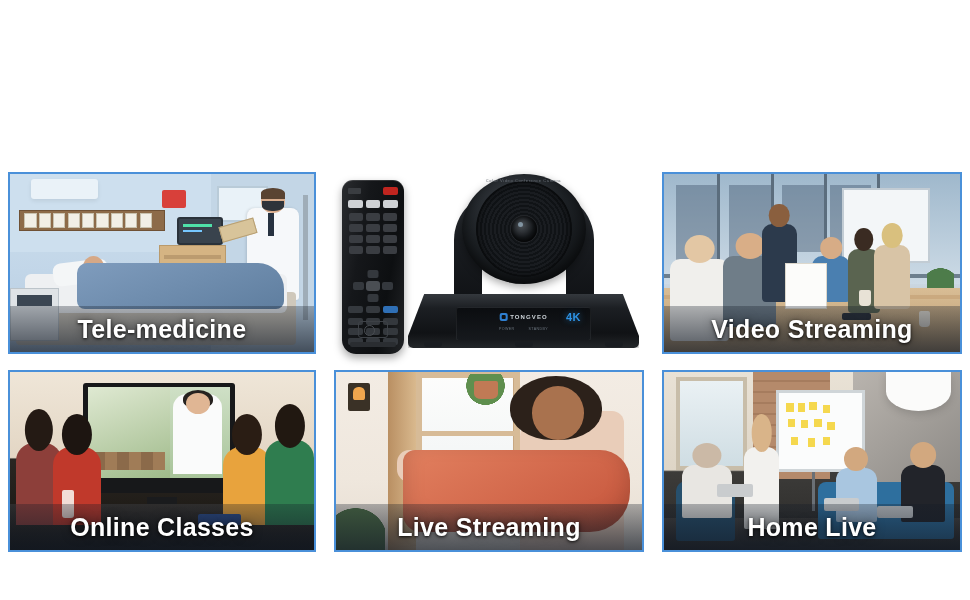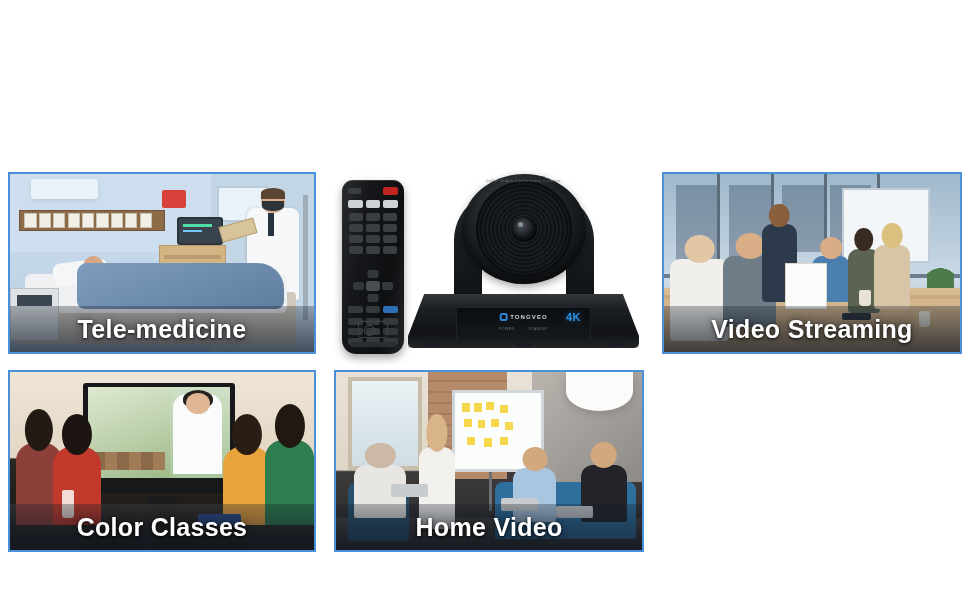--- a/index.html
+++ b/index.html
@@ -454,24 +454,46 @@
         <div class="stu" style="left:70%; width:16%; height:44%; background:#e8a33d;">
             <span class="hd" style="background:#2a1d14;"></span>
           </div>
         <div class="stu" style="left:84%; width:16%; height:48%; background:#2f7d4f;">
             <span class="hd" style="background:#211811;"></span>
           </div>
         <div class="bottle"></div>
         <div class="book"></div>
       </div>
       <div class="caption-band">
-        <span class="caption-text">Color Classes</span>
+        <span class="caption-text">Online Classes</span>
       </div>
     </div>
 
+    <div class="tile">
+      <div class="scene s-live">
+        <div class="window"></div>
+          <div class="win-frame"></div>
+          <div class="win-bar"></div>
+        <div class="doorjamb"></div>
+        <div class="sconce">
+            <i></i>
+          </div>
+        <div class="hangplant"></div>
+          <div class="hangpot"></div>
+        <div class="hostbody"></div>
+        <div class="hosthair"></div>
+          <div class="hosthead"></div>
+        <div class="armL"></div>
+        <div class="sweater"></div>
+        <div class="fernL"></div>
+      </div>
+      <div class="caption-band">
+        <span class="caption-text">Live Streaming</span>
+      </div>
+    </div>
 
     <div class="tile">
       <div class="scene s-home">
         <div class="brick"></div>
           <div class="concrete"></div>
         <div class="win"></div>
         <div class="lamp"></div>
         <div class="wb">
           <span class="sticky" style="left:8%;  top:14%"></span>
           <span class="sticky" style="left:22%; top:14%"></span>
@@ -499,18 +521,18 @@
             <span class="hd" style="background:#d2a87f;"></span>
           </div>
         <div class="person" style="left:80%; bottom:16%; width:15%; height:32%; background:#22242a;">
             <span class="hd" style="background:#d2a87f;"></span>
           </div>
         <div class="laptop" style="left:54%; bottom:22%"></div>
         <div class="laptop" style="left:72%; bottom:18%"></div>
         <div class="laptop" style="left:18%; bottom:30%"></div>
       </div>
       <div class="caption-band">
-        <span class="caption-text">Home Video</span>
+        <span class="caption-text">Home Live</span>
       </div>
     </div>
 
   </div>
 </div>
 
 </body></html>

